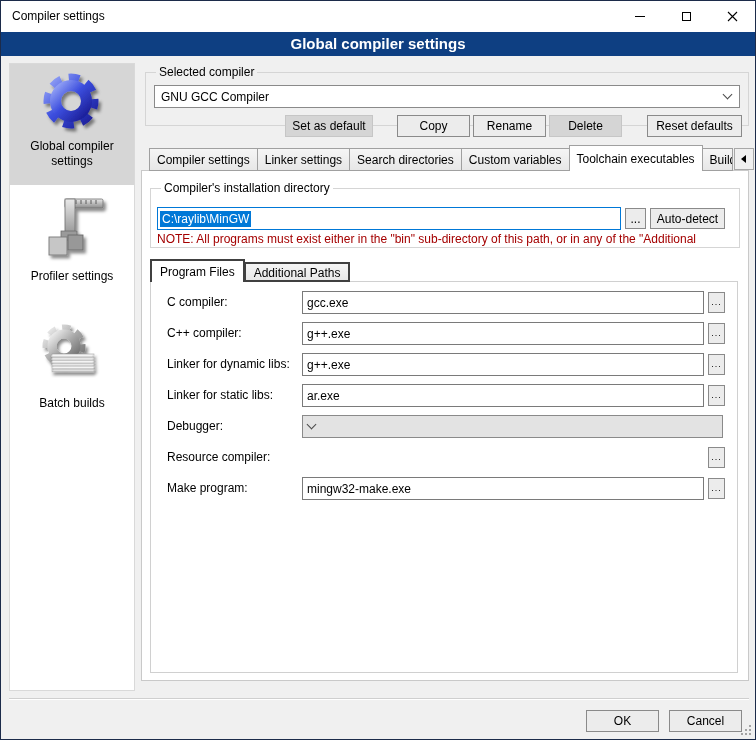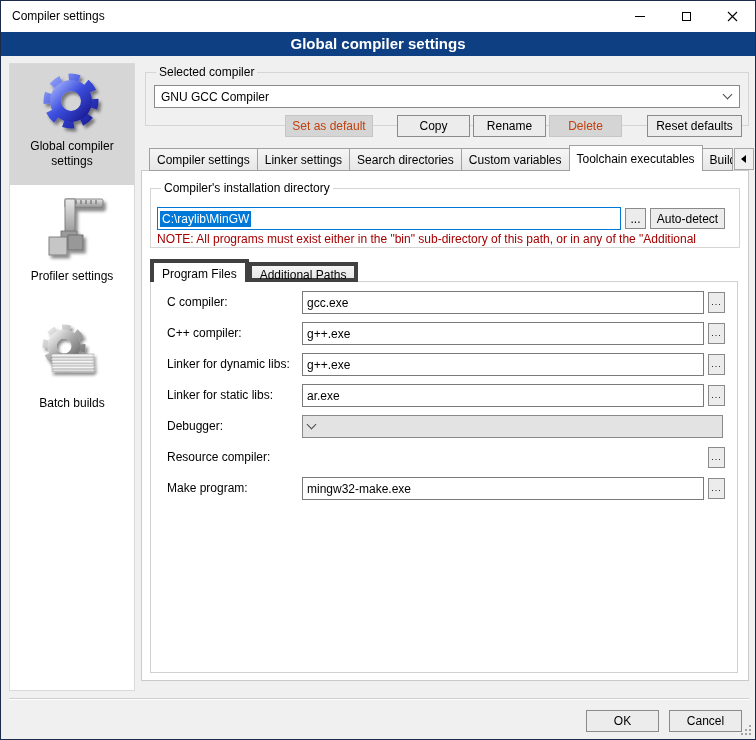--- a/index.html
+++ b/index.html
@@ -31,21 +31,21 @@
   
   .grp{position:absolute;border:1px solid #d5d5d5;}
   .grp-label{position:absolute;top:-8px;left:10px;background:#f0f0f0;padding:0 3px;line-height:14px;}
   .grp-compiler{left:144px;top:71px;width:604px;height:54px;}
   .combo{display:flex;align-items:center;background:#fff;border:1px solid #8a8a8a;padding:0 8px 0 6px;}
   .combo .val{flex:1;white-space:nowrap;overflow:hidden;}
   .chev{width:7px;height:7px;border-right:1.5px solid #4a4a4a;border-bottom:1.5px solid #4a4a4a;transform:rotate(45deg);margin-top:-4px;flex:none;}
   .compiler-combo{position:absolute;left:8px;top:12px;width:586px;height:23px;}
   .btn{display:flex;align-items:center;justify-content:center;background:#ececec;border:1px solid #8a8a8a;
     font-family:inherit;font-size:12px;color:#000;padding:0;cursor:default;}
-  .btn.disabled{background:#d5d5d5;border-color:#c6c6c6;color:#c2410c;}
+  .btn.disabled{background:#d5d5d5;border-color:#c6c6c6;color:#000000;}
   .b-setdef{position:absolute;left:139px;top:42px;width:88px;height:22px;}
   .b-copy{position:absolute;left:251px;top:42px;width:73px;height:22px;}
   .b-rename{position:absolute;left:327px;top:42px;width:73px;height:22px;}
   .b-delete{position:absolute;left:403px;top:42px;width:73px;height:22px;}
   .b-reset{position:absolute;left:501px;top:42px;width:95px;height:22px;}
   
   .tabbar{position:absolute;left:148px;top:144px;height:26px;display:flex;align-items:flex-end;z-index:3;}
   .tab{height:23px;line-height:22px;padding:0 7px;background:linear-gradient(#f5f5f5,#e7e7e7);
     border:1px solid #a0a0a0;margin-right:-1px;white-space:nowrap;cursor:default;}
   .tab.active{height:26px;line-height:26px;background:#fff;border-bottom:none;position:relative;z-index:4;}
@@ -59,21 +59,21 @@
   .grp-install .grp-label{background:#fff;}
   .dir-input{position:absolute;left:6px;top:18px;width:464px;height:23px;border:1px solid #0078d7;background:#fff;
     display:flex;align-items:center;padding-left:2px;overflow:hidden;}
   .dir-input .sel{background:#0078d7;color:#fff;padding:1px 2px;white-space:nowrap;}
   .dir-browse{position:absolute;left:474px;top:19px;width:21px;height:21px;}
   .autodetect{position:absolute;left:499px;top:19px;width:75px;height:21px;}
   .note{position:absolute;left:6px;top:43px;width:580px;white-space:nowrap;overflow:hidden;color:#a40000;}
   
   .subtabbar{position:absolute;left:8px;top:88px;height:23px;display:flex;align-items:flex-end;z-index:3;}
   .subtab{height:20px;line-height:19px;padding:0 8px;background:linear-gradient(#f5f5f5,#e7e7e7);
-    border:4px solid #404040;margin-right:-1px;white-space:nowrap;cursor:default;}
+    border:2px solid #404040;margin-right:-1px;white-space:nowrap;cursor:default;}
   .subtab.active{height:23px;line-height:23px;background:#fff;border-bottom:none;position:relative;z-index:4;}
   .inner-panel{position:absolute;left:8px;top:110px;width:588px;height:392px;background:#fff;border:1px solid #d0d0d0;z-index:2;}
   
   .frow{position:absolute;left:0;width:100%;height:23px;}
   .fr-0{top:9px}.fr-1{top:40px}.fr-2{top:71px}.fr-3{top:102px}.fr-4{top:133px}.fr-5{top:164px}.fr-6{top:195px}
   .field-label{position:absolute;left:16px;top:0;line-height:23px;}
   .field-input{position:absolute;left:151px;top:0;width:402px;height:23px;border:1px solid #7a7a7a;
     font-family:inherit;font-size:12px;padding:0 4px;background:#fff;color:#000;}
   .mini-browse{position:absolute;left:557px;top:1px;width:17px;height:21px;font-size:9px;line-height:9px;letter-spacing:1px;}
   .field-select{position:absolute;left:151px;top:0;width:421px;height:23px;background:#e3e3e3;border:1px solid #8a8a8a;

